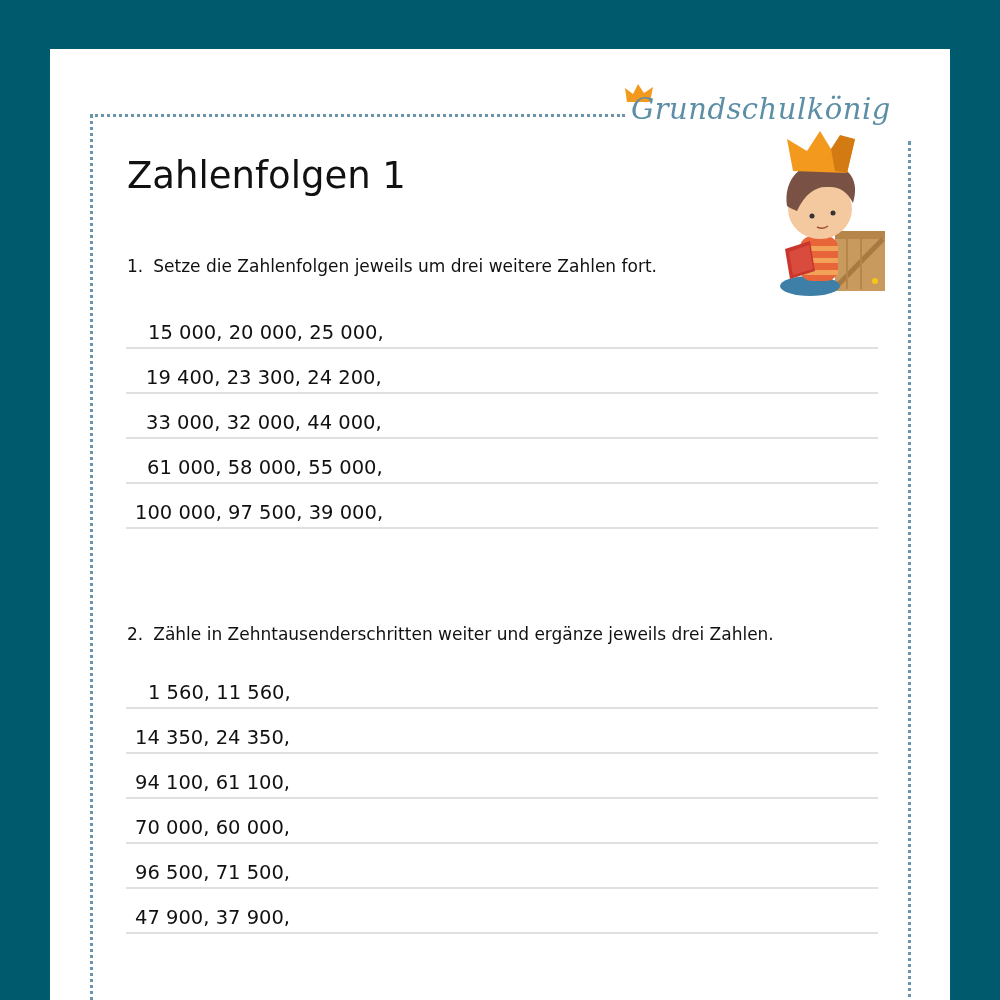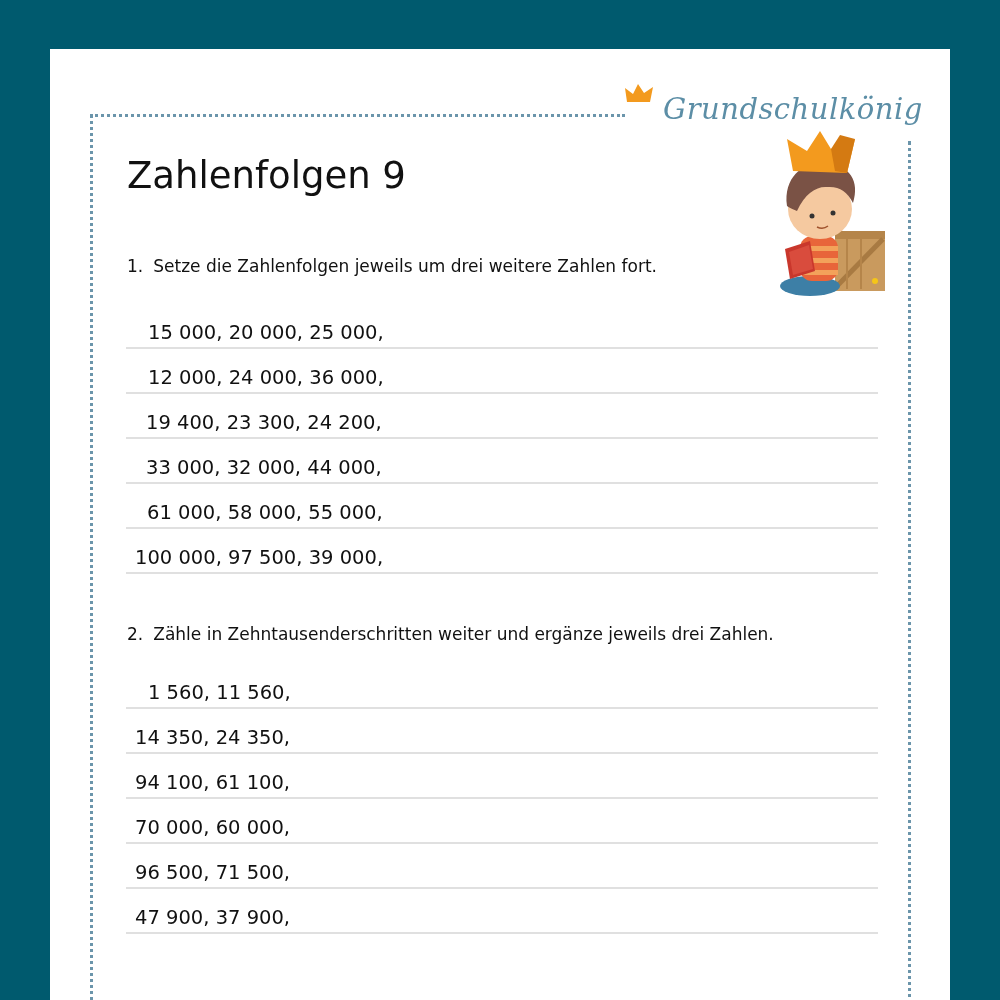--- a/index.html
+++ b/index.html
@@ -21,21 +21,21 @@
     position:absolute; left:40px; top:65px; width:0; height:900px;
     border-left:3px dotted #6b95ab;
   }
   .frame-right {
     position:absolute; left:858px; top:92px; width:0; height:870px;
     border-left:3px dotted #6b95ab;
   }
   .logo {
     position:absolute; left:581px; top:43px;
     font-family:"DejaVu Serif", serif; font-style:italic;
-    font-size:29px; color:#5c8ea6; letter-spacing:0.5px;margin-left:32px;
+    font-size:29px; color:#5c8ea6; letter-spacing:0.5px;
   }
   .logo-crown { position:absolute; left:575px; top:35px; }
   .boy { position:absolute; left:715px; top:82px; }
   .title {
     position:absolute; left:77px; top:105px;
     font-family:"DejaVu Sans", sans-serif; font-size:37px; color:#111;
   }
   .task {
     position:absolute; left:77px;
     font-size:17px; color:#111;
@@ -86,32 +86,29 @@
     <ellipse cx="55" cy="78" rx="32" ry="30" fill="#f5c9a0"></ellipse>
     <path d="M22 75 C18 45 40 30 60 32 C85 34 95 50 88 72 C82 60 74 55 62 56 C52 55 40 62 32 80 C28 78 24 77 22 75 Z" fill="#7a5245"></path>
     <circle cx="47" cy="85" r="2.5" fill="#333"></circle>
     <circle cx="68" cy="82" r="2.5" fill="#333"></circle>
     <path d="M52 96 Q58 99 63 95" stroke="#a0522d" stroke-width="1.5" fill="none"></path>
 
     <path d="M28 40 L22 8 L42 20 L55 0 L66 18 L90 8 L82 42 Z" fill="#f39a1e"></path>
     <path d="M66 18 L75 4 L90 8 L82 42 L70 40 Z" fill="#d47a12"></path>
   </svg>
 
-  <div class="title">Zahlenfolgen 9</div>
+  <div class="title">Zahlenfolgen 1</div>
 
   <div class="task" style="top:207px;">
     <span class="task-num">1.</span><span>Setze die Zahlenfolgen jeweils um drei weitere Zahlen fort.</span>
   </div>
 
   <div class="rows" style="top:256px;">
     <div class="row">
         <span style="left:22px">15 000, 20 000, 25 000,</span>
-      </div>
-    <div class="row">
-        <span style="left:22px">12 000, 24 000, 36 000,</span>
       </div>
     <div class="row">
         <span style="left:20px">19 400, 23 300, 24 200,</span>
       </div>
     <div class="row">
         <span style="left:20px">33 000, 32 000, 44 000,</span>
       </div>
     <div class="row">
         <span style="left:21px">61 000, 58 000, 55 000,</span>
       </div>

